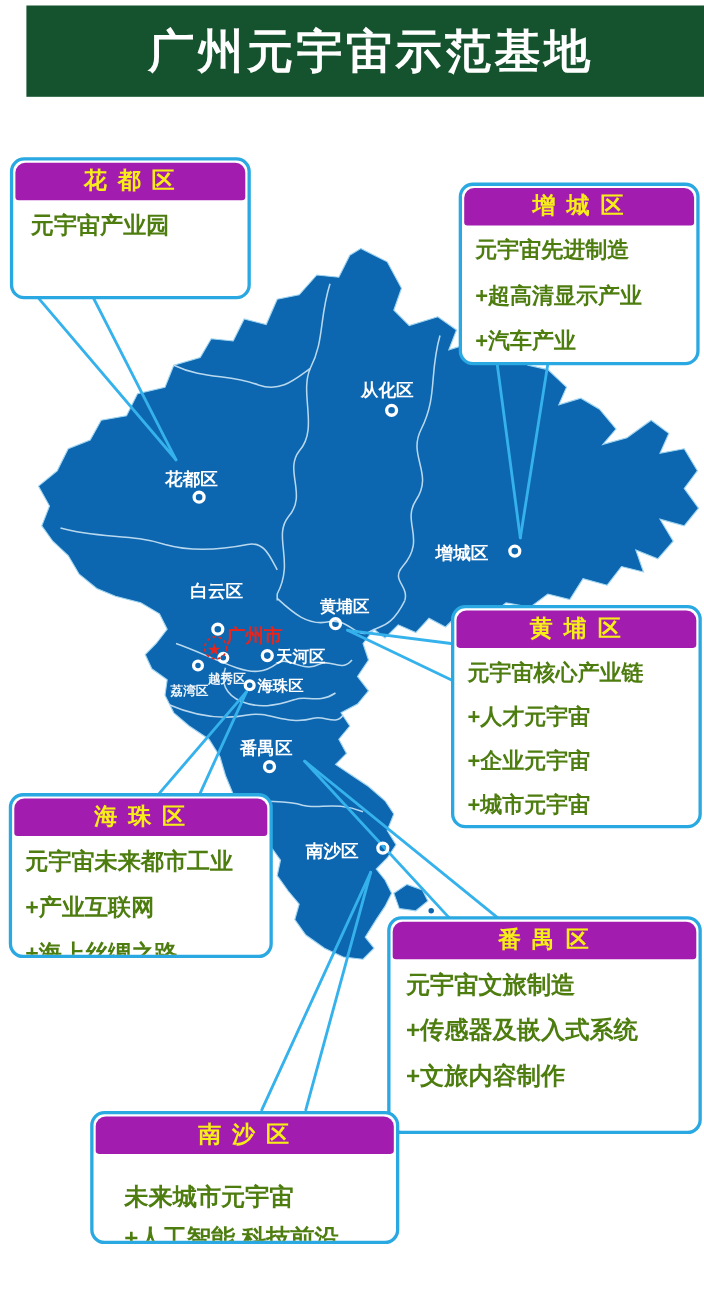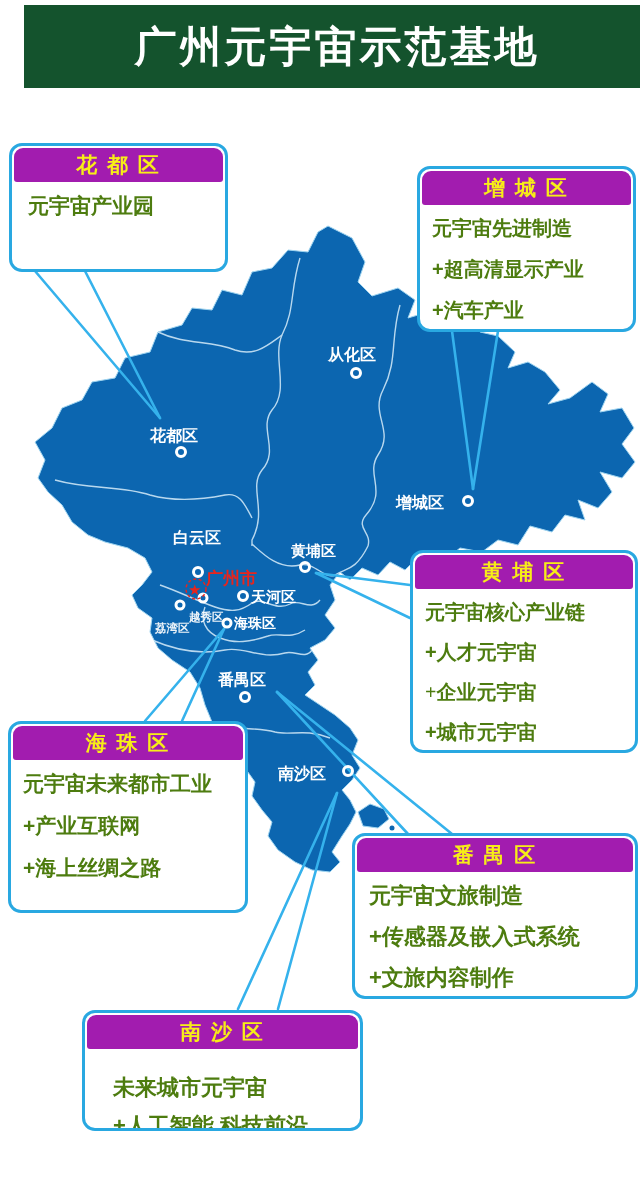--- a/index.html
+++ b/index.html
@@ -129,35 +129,35 @@
     <div class="ln" style="font-size:20px;line-height:41px;">+超高清显示产业</div>
     <div class="ln" style="font-size:20px;line-height:41px;">+汽车产业</div>
   </div>
 </div>
 
 <div class="callout" style="left:410px;top:550px;width:228px;height:203px;">
   <div class="callout-hdr">黄 埔 区</div>
   <div class="callout-body" style="padding-left:10px;padding-right:6px;">
     <div class="ln" style="font-size:20px;line-height:40px;">元宇宙核心产业链</div>
     <div class="ln" style="font-size:20px;line-height:40px;">+人才元宇宙</div>
-    <div class="ln" style="font-size:20px;line-height:40px;font-family:Liberation Serif, serif;">+企业元宇宙</div>
+    <div class="ln" style="font-size:20px;line-height:40px;">+企业元宇宙</div>
     <div class="ln" style="font-size:20px;line-height:40px;">+城市元宇宙</div>
   </div>
 </div>
 
-<div class="callout" style="left:8px;top:721px;width:240px;height:192px;">
+<div class="callout" style="left:8px;top:721px;width:240px;height:150px;">
   <div class="callout-hdr">海 珠 区</div>
   <div class="callout-body" style="padding-left:10px;padding-right:4px;">
     <div class="ln" style="font-size:21px;line-height:42px;">元宇宙未来都市工业</div>
     <div class="ln" style="font-size:21px;line-height:42px;">+产业互联网</div>
     <div class="ln" style="font-size:21px;line-height:42px;">+海上丝绸之路</div>
   </div>
 </div>
 
-<div class="callout" style="left:352px;top:833px;width:286px;height:166px;">
+<div class="callout" style="left:352px;top:833px;width:286px;height:198px;">
   <div class="callout-hdr">番 禺 区</div>
   <div class="callout-body" style="padding-left:12px;padding-right:6px;">
     <div class="ln" style="font-size:22px;line-height:41px;">元宇宙文旅制造</div>
     <div class="ln" style="font-size:22px;line-height:41px;">+传感器及嵌入式系统</div>
     <div class="ln" style="font-size:22px;line-height:41px;">+文旅内容制作</div>
   </div>
 </div>
 
 <div class="callout" style="left:52px;top:1010px;width:281px;height:121px;margin-left:30px;">
   <div class="callout-hdr">南 沙 区</div>

